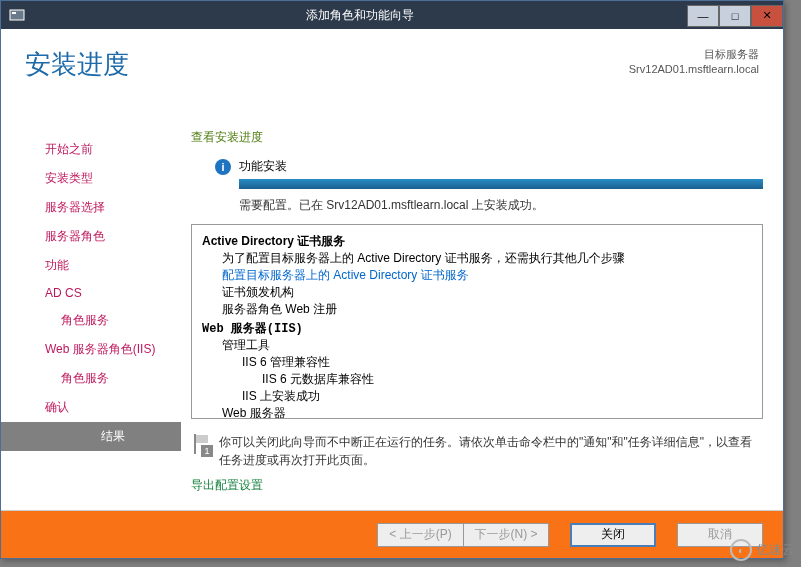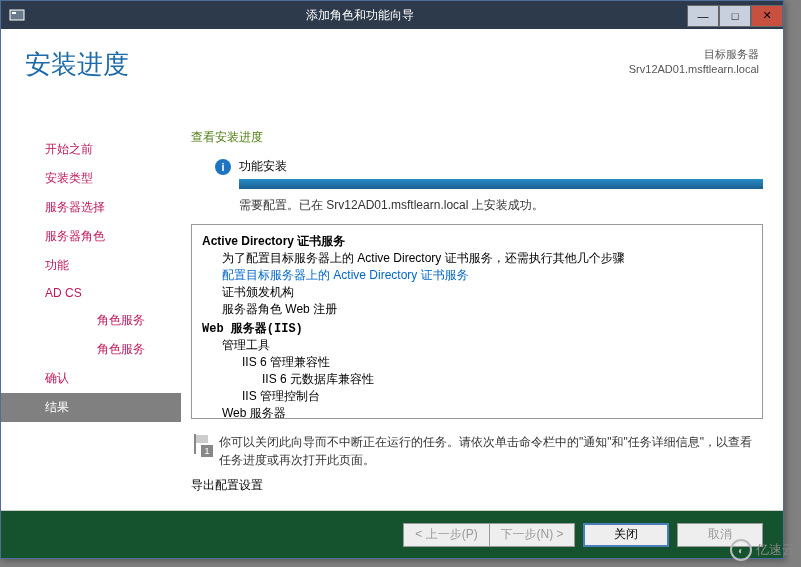--- a/index.html
+++ b/index.html
@@ -13,41 +13,41 @@
   .win-btn.min { background:#c8d0dd; }
   .win-btn.max { background:#c8d0dd; }
   .win-btn.close { background:#c7513e; color:#000; }
   .body { position: absolute; top: 28px; left: 0; right: 0; bottom: 0; background:#fff; }
   .header-row { padding: 18px 24px 12px 24px; display:flex; justify-content: space-between; align-items:flex-start;}
   .page-title { color:#1c6aa9; font-size: 26px; font-weight: 300; }
   .target { text-align:right; font-size: 11px; color:#555; line-height:1.4;}
   .content { position:absolute; top: 100px; left:0; right:0; bottom:50px; display:flex;}
   .sidebar { width: 180px; padding-top:6px;}
   .side-item { font-size:12px; color:#be185d; padding: 6px 0 6px 44px; cursor: default;}
-  .side-item.indent { padding-left: 60px; text-align: center;}
-  .side-item.active { background:#808080; color:#fff;}
+  .side-item.indent { padding-left: 60px;}
+  .side-item.active { background:#808080; color:#fff;text-align:center;}
   .main { flex:1; padding: 0 20px 0 10px; position:relative;}
   .subheader { font-size:12px; color:#4d7c0f; margin-bottom:12px;}
   .status-row { display:flex; align-items:center; margin: 4px 0 4px 24px; font-size:12px;}
   .info-icon { width:16px;height:16px;border-radius:50%;background:#1e74c0;color:#fff;display:flex;align-items:center;justify-content:center;font-size:11px;font-weight:bold;margin-right:8px;}
   .progress { height:10px; background:linear-gradient(#2a8cc7,#1a5f8f); margin: 4px 0 8px 48px;}
   .status-msg { font-size:12px; color:#333; margin: 0 0 10px 48px;}
   .details-box { border:1px solid #999; height: 195px; overflow-y:auto; font-size:12px; padding:6px 10px; background:#fff;}
   .details-box .l0 { font-weight:bold; margin-top:2px;}
   .details-box .l1 { padding-left:20px;}
   .details-box .l2 { padding-left:40px;}
   .details-box .l3 { padding-left:60px;}
   .details-box .link { color:#0066cc; cursor:pointer;}
   .note-row { display:flex; margin-top:14px; font-size:12px; color:#333;}
   .flag-icon { width:20px;height:22px; margin-right:8px; position:relative; flex-shrink:0;}
   .flag-icon::before { content:""; position:absolute; left:3px; top:1px; width:2px; height:20px; background:#888;}
   .flag-icon::after { content:""; position:absolute; left:5px; top:2px; width:12px; height:8px; background:#ccc;}
   .flag-num { position:absolute; bottom:-2px; right:-2px; width:12px;height:12px;background:#888;color:#fff;font-size:9px;display:flex;align-items:center;justify-content:center;}
-  .export-link { color:#000000; font-size:12px; margin-top:8px; cursor:pointer; display:inline-block;}
-  .footer { position:absolute; bottom:0; left:0; right:0; height:48px; border-top:1px solid #ccc; display:flex; align-items:center; justify-content:flex-end; padding-right:20px; gap:8px; background:#14532d;}
+  .export-link { color:#15803d; font-size:12px; margin-top:8px; cursor:pointer; display:inline-block;}
+  .footer { position:absolute; bottom:0; left:0; right:0; height:48px; border-top:1px solid #ccc; display:flex; align-items:center; justify-content:flex-end; padding-right:20px; gap:21px; background:#f97316;}
   .btn { min-width:86px; height:24px; font-size:12px; border:1px solid #999; background:#eee; display:flex;align-items:center;justify-content:center; cursor:pointer;}
   .btn.disabled { color:#999; cursor:default;}
   .btn.primary { border:2px solid #4a7ebb;}
   .btn-group { display:flex;}
   .btn-group .btn { border-radius:0;}
   .btn-group .btn:first-child{ border-right:none;}
   .watermark { position:absolute; right:6px; bottom:6px; display:flex;align-items:center; font-size:13px;color:#888; gap:4px;}
   .watermark .circ{width:22px;height:22px;border:2px solid #bbb;border-radius:50%;display:flex;align-items:center;justify-content:center;font-size:10px;color:#bbb;}
   .details-box::-webkit-scrollbar{width:16px;}
   .details-box::-webkit-scrollbar-track{background:#eee;}
@@ -83,20 +83,21 @@
 
     <div class="content">
       <div class="sidebar" id="sidebar">
           <div class="side-item">开始之前</div>
           <div class="side-item">安装类型</div>
           <div class="side-item">服务器选择</div>
           <div class="side-item">服务器角色</div>
           <div class="side-item">功能</div>
           <div class="side-item">AD CS</div>
           <div class="side-item indent">角色服务</div>
+          <div class="side-item">Web 服务器角色(IIS)</div>
           <div class="side-item indent">角色服务</div>
           <div class="side-item">确认</div>
           <div class="side-item active">结果</div>
         </div>
 
       <div class="main">
         <div class="subheader">查看安装进度</div>
 
         <div class="status-row">
           <div class="info-icon">i</div>
@@ -108,21 +109,21 @@
         <div class="details-box" id="details">
             <div class="l0" style="font-weight: bold;">Active Directory 证书服务</div>
             <div class="l1">为了配置目标服务器上的 Active Directory 证书服务，还需执行其他几个步骤</div>
             <div class="l1 link">配置目标服务器上的 Active Directory 证书服务</div>
             <div class="l1">证书颁发机构</div>
             <div class="l1">服务器角色 Web 注册</div>
             <div class="l0" style="font-weight: bold; font-family: Liberation Mono, monospace;">Web 服务器(IIS)</div>
             <div class="l1">管理工具</div>
             <div class="l2">IIS 6 管理兼容性</div>
             <div class="l3">IIS 6 元数据库兼容性</div>
-            <div class="l2">IIS 管理控制台</div>
+            <div class="l2">IIS 上安装成功</div>
             <div class="l1">Web 服务器</div>
           </div>
 
         <div class="note-row">
           <div class="flag-icon">
             <div class="flag-num">1</div>
           </div>
           <div style="line-height:1.5;">你可以关闭此向导而不中断正在运行的任务。请依次单击命令栏中的"通知"和"任务详细信息"，以查看任务进度或再次打开此页面。</div>
         </div>
 

